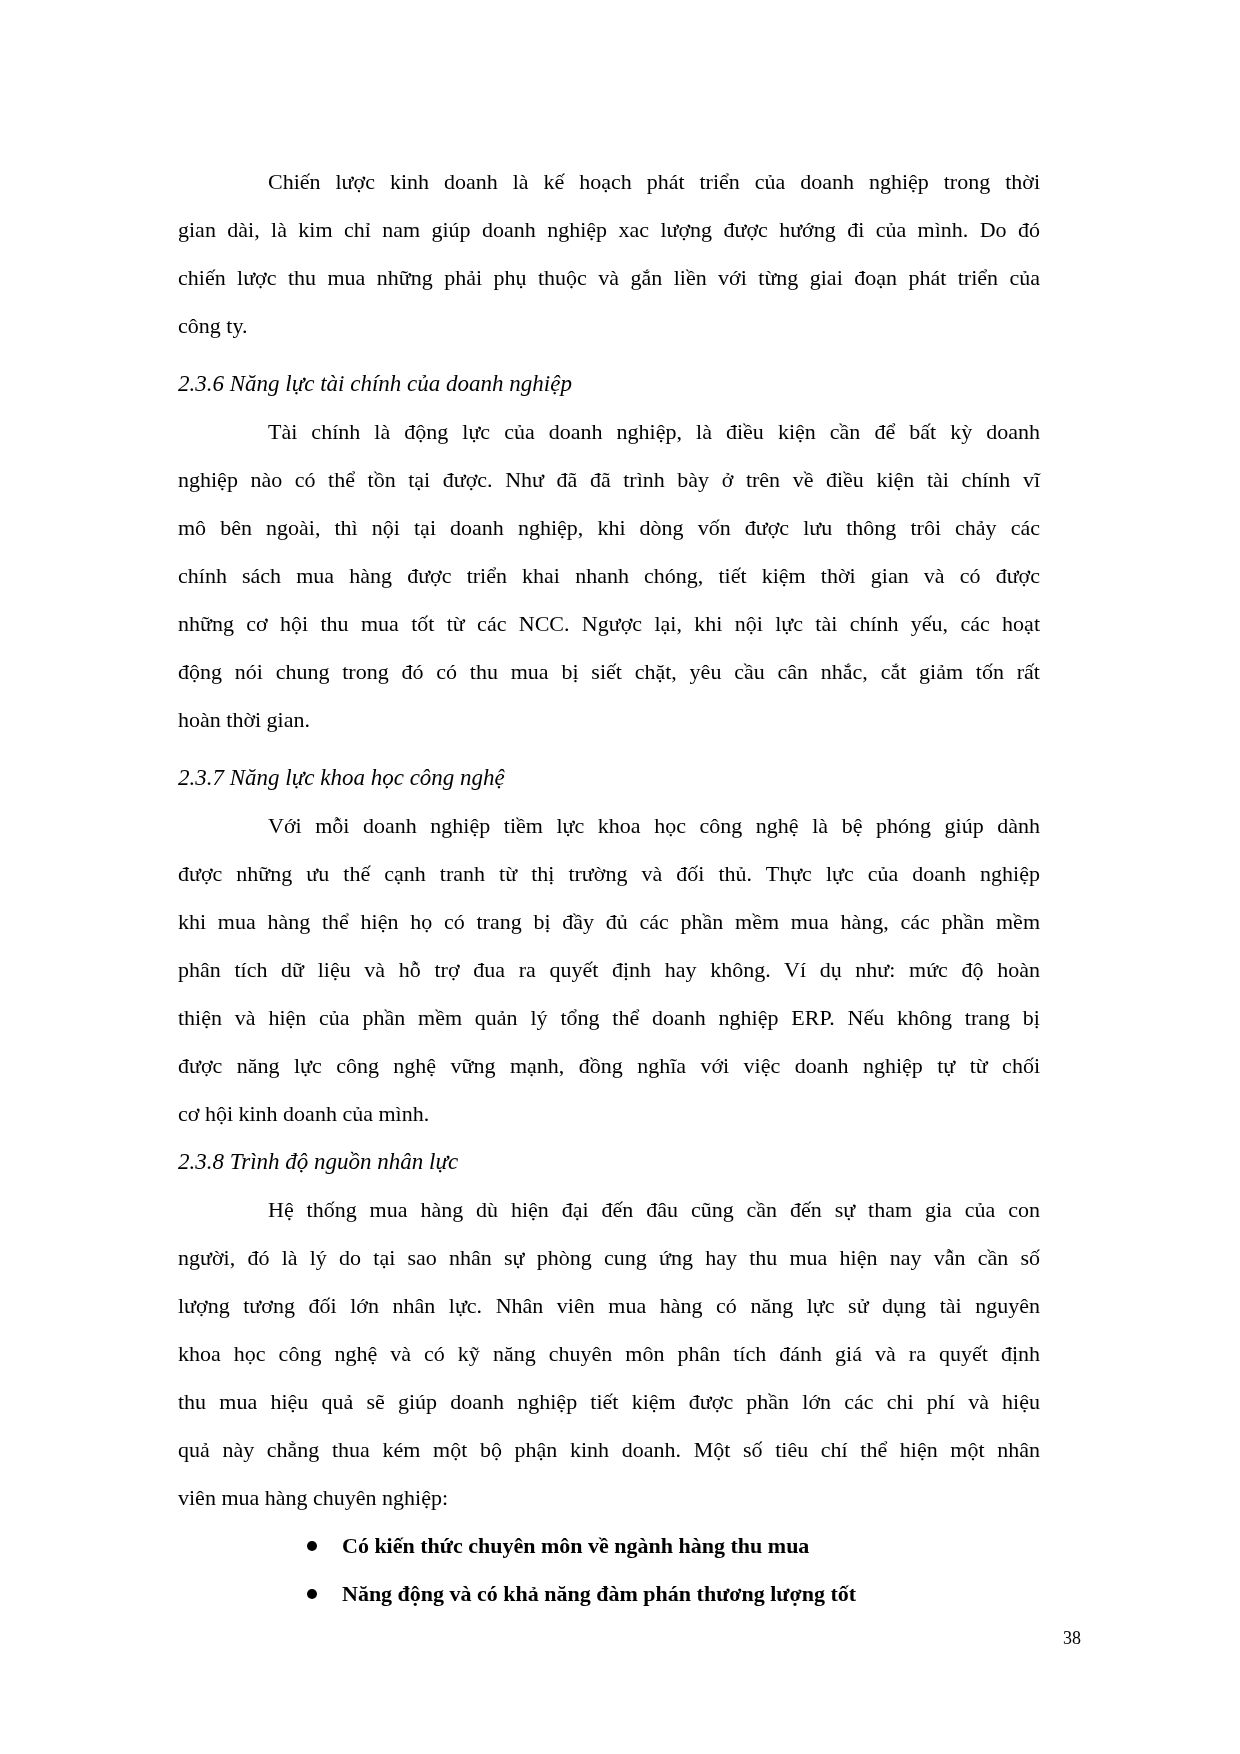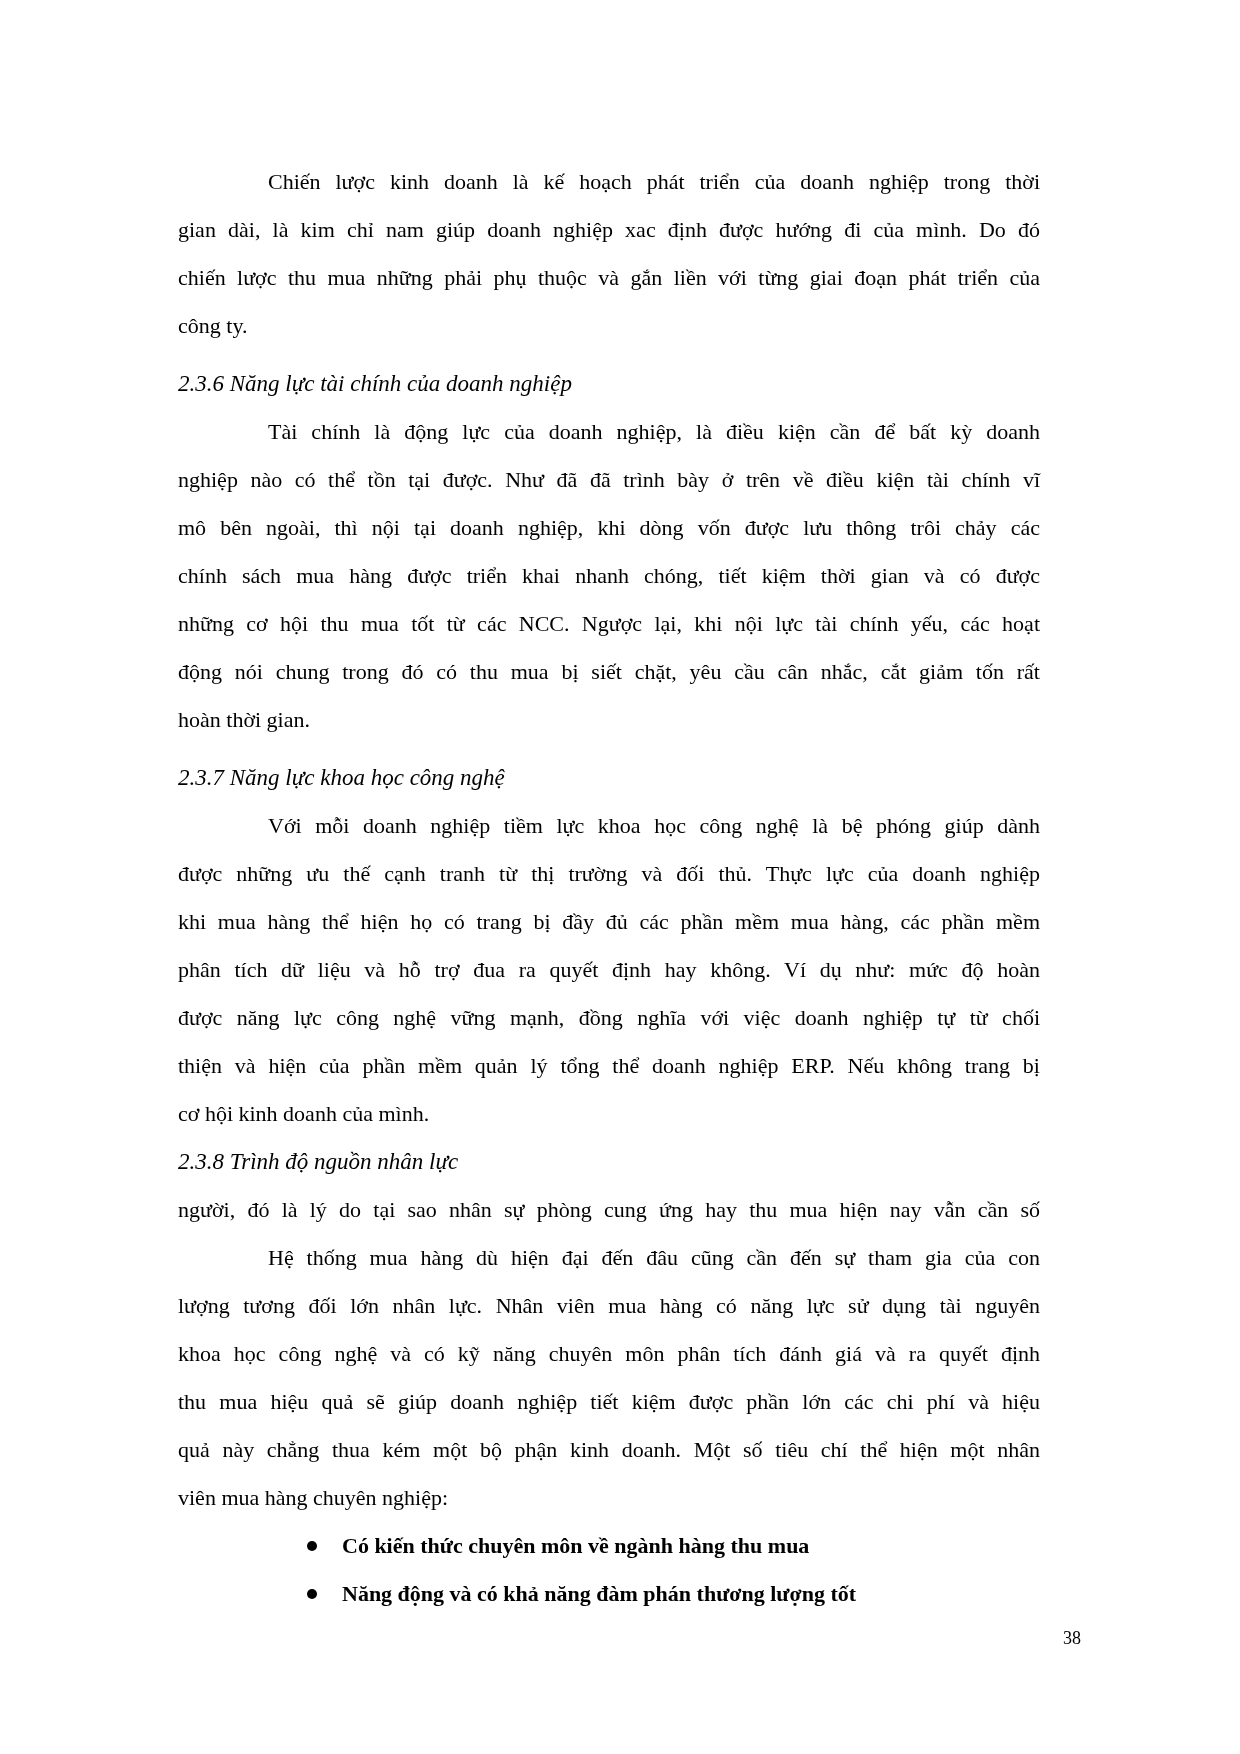--- a/index.html
+++ b/index.html
@@ -39,48 +39,48 @@
     font-size:18px;line-height:48px;
   }
 </style>
 </head>
 <body>
 
 <div class="page">
   <div class="content" id="doc-content">
       <div class="para">
         <div class="line first">Chiến lược kinh doanh là kế hoạch phát triển của doanh nghiệp trong thời</div>
-        <div class="line">gian dài, là kim chỉ nam giúp doanh nghiệp xac định được hướng đi của mình. Do đó</div>
+        <div class="line">gian dài, là kim chỉ nam giúp doanh nghiệp xac lượng được hướng đi của mình. Do đó</div>
         <div class="line">chiến lược thu mua những phải phụ thuộc và gắn liền với từng giai đoạn phát triển của</div>
         <div class="line last">công ty.</div>
       </div>
       <div class="heading">2.3.6 Năng lực tài chính của doanh nghiệp</div>
       <div class="para">
         <div class="line first">Tài chính là động lực của doanh nghiệp, là điều kiện cần để bất kỳ doanh</div>
         <div class="line">nghiệp nào có thể tồn tại được. Như đã đã trình bày ở trên về điều kiện tài chính vĩ</div>
         <div class="line">mô bên ngoài, thì nội tại doanh nghiệp, khi dòng vốn được lưu thông trôi chảy các</div>
         <div class="line">chính sách mua hàng được triển khai nhanh chóng, tiết kiệm thời gian và có được</div>
         <div class="line">những cơ hội thu mua tốt từ các NCC. Ngược lại, khi nội lực tài chính yếu, các hoạt</div>
         <div class="line">động nói chung trong đó có thu mua bị siết chặt, yêu cầu cân nhắc, cắt giảm tốn rất</div>
         <div class="line last">hoàn thời gian.</div>
       </div>
       <div class="heading">2.3.7 Năng lực khoa học công nghệ</div>
       <div class="para">
         <div class="line first">Với mỗi doanh nghiệp tiềm lực khoa học công nghệ là bệ phóng giúp dành</div>
         <div class="line">được những ưu thế cạnh tranh từ thị trường và đối thủ. Thực lực của doanh nghiệp</div>
         <div class="line">khi mua hàng thể hiện họ có trang bị đầy đủ các phần mềm mua hàng, các phần mềm</div>
         <div class="line">phân tích dữ liệu và hỗ trợ đua ra quyết định hay không. Ví dụ như: mức độ hoàn</div>
+        <div class="line">thiện và hiện của phần mềm quản lý tổng thể doanh nghiệp ERP. Nếu không trang bị</div>
         <div class="line">được năng lực công nghệ vững mạnh, đồng nghĩa với việc doanh nghiệp tự từ chối</div>
-        <div class="line">thiện và hiện của phần mềm quản lý tổng thể doanh nghiệp ERP. Nếu không trang bị</div>
         <div class="line last">cơ hội kinh doanh của mình.</div>
       </div>
       <div class="heading no-gap">2.3.8 Trình độ nguồn nhân lực</div>
       <div class="para">
+        <div class="line first">Hệ thống mua hàng dù hiện đại đến đâu cũng cần đến sự tham gia của con</div>
         <div class="line">người, đó là lý do tại sao nhân sự phòng cung ứng hay thu mua hiện nay vẫn cần số</div>
-        <div class="line first">Hệ thống mua hàng dù hiện đại đến đâu cũng cần đến sự tham gia của con</div>
         <div class="line">lượng tương đối lớn nhân lực. Nhân viên mua hàng có năng lực sử dụng tài nguyên</div>
         <div class="line">khoa học công nghệ và có kỹ năng chuyên môn phân tích đánh giá và ra quyết định</div>
         <div class="line">thu mua hiệu quả sẽ giúp doanh nghiệp tiết kiệm được phần lớn các chi phí và hiệu</div>
         <div class="line">quả này chẳng thua kém một bộ phận kinh doanh. Một số tiêu chí thể hiện một nhân</div>
         <div class="line last">viên mua hàng chuyên nghiệp:</div>
       </div>
       <div class="bullet-row"><span class="bullet-dot"></span><span>Có kiến thức chuyên môn về ngành hàng thu mua</span></div>
       <div class="bullet-row"><span class="bullet-dot"></span><span>Năng động và có khả năng đàm phán thương lượng tốt</span></div>
     </div>
   <div class="page-number">38</div>

